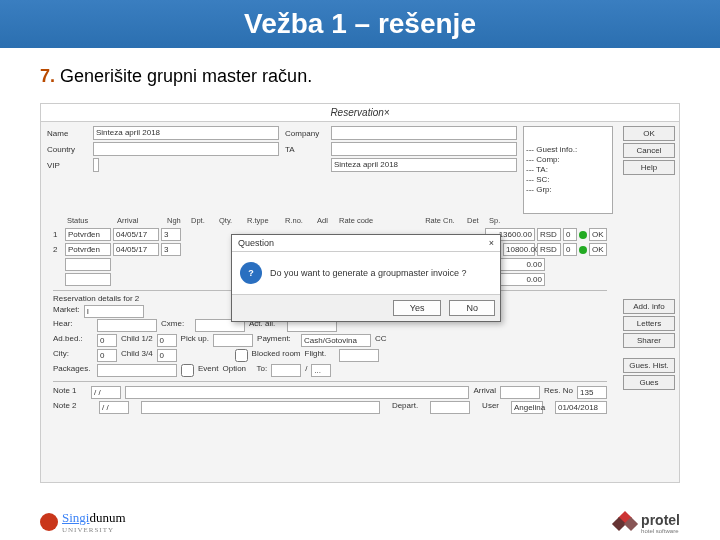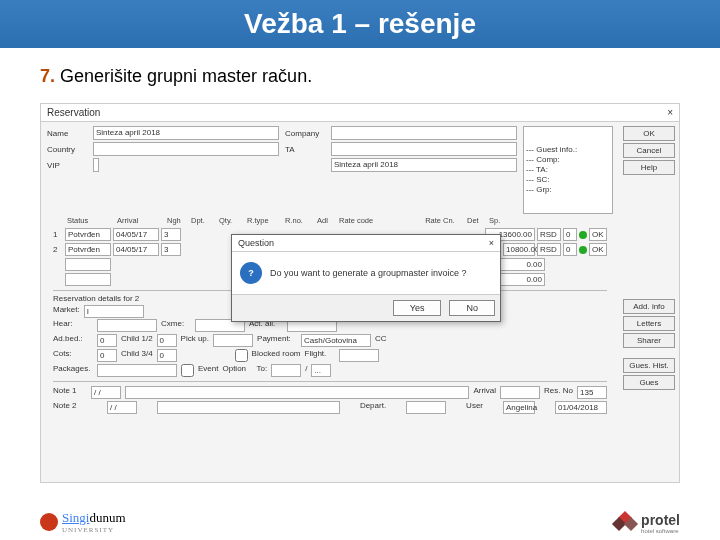--- a/index.html
+++ b/index.html
@@ -1,21 +1,21 @@
 <!DOCTYPE html>
 <html><head>
 <meta charset="utf-8">
 <style>
   * { box-sizing: border-box; margin: 0; padding: 0; }
   body { width: 720px; height: 540px; font-family: "Segoe UI", Arial, sans-serif; background: #fff; position: relative; overflow: hidden; }
   .title-bar { background: linear-gradient(#3a7ec0, #2b6fb0); color: #fff; font-size: 28px; font-weight: bold; text-align: center; padding: 8px 0; }
   .instruction { padding: 18px 40px 8px 40px; font-size: 18px; }
   .instruction .num { color: #b94a00; font-weight: bold; }
   .screenshot { margin: 8px 40px 0 40px; border: 1px solid #ccc; background: #f4f4f4; position: relative; height: 380px; font-size: 9px; color: #333; }
-  .win-title { background: #fff; border-bottom: 1px solid #ccc; padding: 3px 6px; font-size: 10px; display: flex; justify-content: space-between; }
+  .win-title { background: #fff; border-bottom: 1px solid #ccc; padding: 3px 6px; font-size: 10px; display: flex; justify-content: center; font-style: italic; }
   .form-area { display: flex; }
   .left-form { flex: 1; padding: 4px 6px; }
   .right-panel { width: 60px; padding: 4px; display: flex; flex-direction: column; gap: 2px; }
   .row { display: flex; align-items: center; margin-bottom: 2px; gap: 4px; }
   .lbl { width: 42px; font-size: 8px; }
   .field { flex: 1; height: 14px; background: #fff; border: 1px solid #aaa; font-size: 8px; padding: 0 2px; line-height: 12px; }
   .btn { background: #f0f0f0; border: 1px solid #999; font-size: 8px; text-align: center; padding: 2px 1px; }
   .guest-box { width: 90px; border: 1px solid #aaa; background: #fff; font-size: 8px; padding: 18px 2px; }
   .guest-box div { line-height: 10px; }
   .grid-header { display: flex; gap: 2px; padding: 2px 6px; font-size: 7.5px; color: #444; }
@@ -175,21 +175,21 @@
           <span class="cell" style="width:20px">0</span>
         <span>Child 1/2</span>
           <span class="cell" style="width:20px">0</span>
         <span>Pick up.</span>
           <span class="cell" style="width:40px"></span>
         <span style="width:40px">Payment:</span>
           <span class="cell" style="width:70px">Cash/Gotovina</span>
         <span>CC</span>
       </div>
       <div style="display:flex; gap:4px; padding:1px 6px; font-size:8px;">
-        <span style="width:40px">Cots:</span>
+        <span style="width:40px">City:</span>
           <span class="cell" style="width:20px">0</span>
         <span>Child 3/4</span>
           <span class="cell" style="width:20px">0</span>
         <span style="width:50px"></span>
         <input type="checkbox" style="">
           <span>Blocked room</span>
         <span style="width:30px">Flight.</span>
           <span class="cell" style="width:40px"></span>
       </div>
       <div style="display:flex; gap:4px; padding:1px 6px; font-size:8px;">
@@ -206,21 +206,21 @@
       <div class="sep"></div>
       <div style="display:flex; gap:4px; padding:1px 6px; font-size:8px;">
         <span style="width:34px">Note 1</span>
           <span class="cell" style="width:30px">/  /</span>
           <span class="cell" style="flex:1"></span>
         <span>Arrival</span>
           <span class="cell" style="width:40px"></span>
         <span>Res. No</span>
           <span class="cell" style="width:30px">135</span>
       </div>
-      <div style="display:flex; gap:20px; padding:1px 6px; font-size:8px;">
+      <div style="display:flex; gap:12px; padding:1px 6px; font-size:8px;">
         <span style="width:34px">Note 2</span>
           <span class="cell" style="width:30px">/  /</span>
           <span class="cell" style="flex:1"></span>
         <span>Depart.</span>
           <span class="cell" style="width:40px"></span>
         <span>User</span>
           <span class="cell" style="width:32px">Angelina</span>
         <span class="cell" style="width:52px">01/04/2018</span>
       </div>
     </div>

